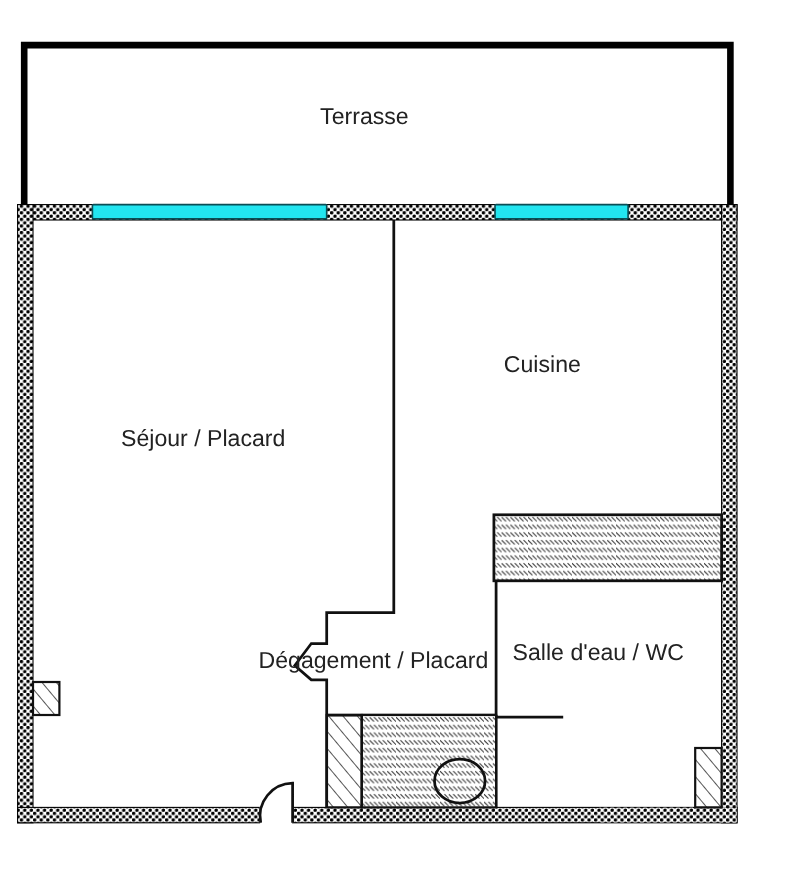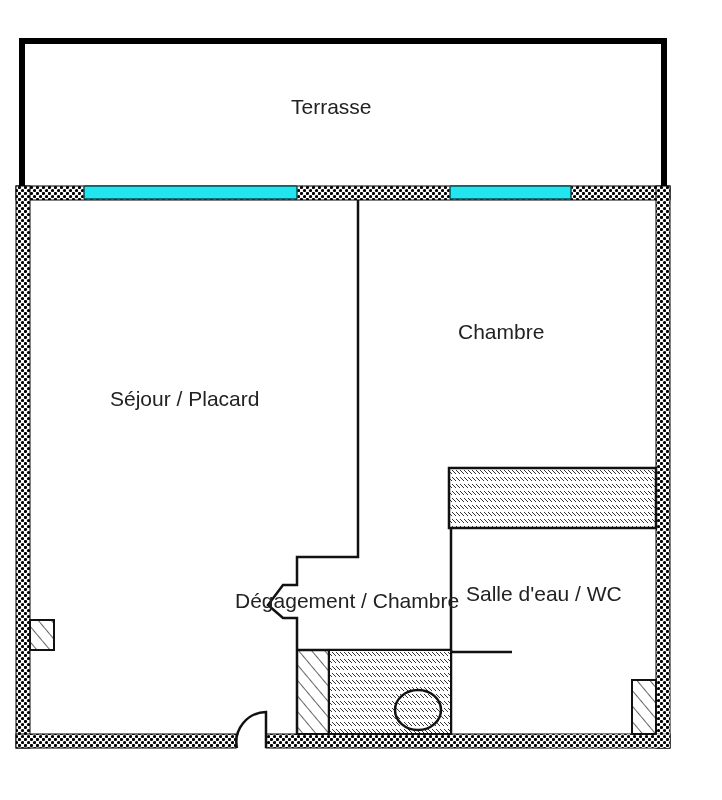--- a/index.html
+++ b/index.html
@@ -68,15 +68,15 @@
   <rect x="632" y="680" width="24" height="54" fill="url(#hatchW)" stroke="#111" stroke-width="2"></rect>
 
   <g>
     <rect x="236" y="734" width="30" height="14" fill="#fff"></rect>
     <path d="M237,748 A30,30 0 0 1 266,712 L266,748" fill="none" stroke="#111" stroke-width="2.5"></path>
   </g>
 </svg>
 
 <div class="label" style="left:291px; top:95px;">Terrasse</div>
 <div class="label" style="left:110px; top:387px;">Séjour / Placard</div>
-<div class="label" style="left:458px; top:320px;">Chambre</div>
-<div class="label" style="left:235px; top:589px;">Dégagement / Chambre</div>
+<div class="label" style="left:458px; top:320px;">Cuisine</div>
+<div class="label" style="left:235px; top:589px;">Dégagement / Placard</div>
 <div class="label" style="left:466px; top:582px;">Salle d'eau / WC</div>
 
 </body></html>

